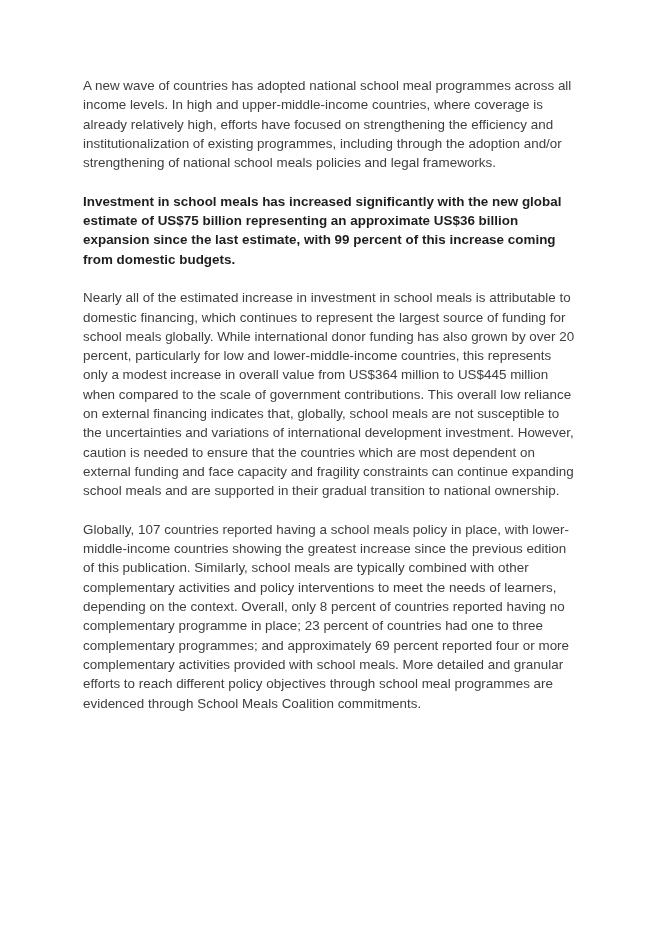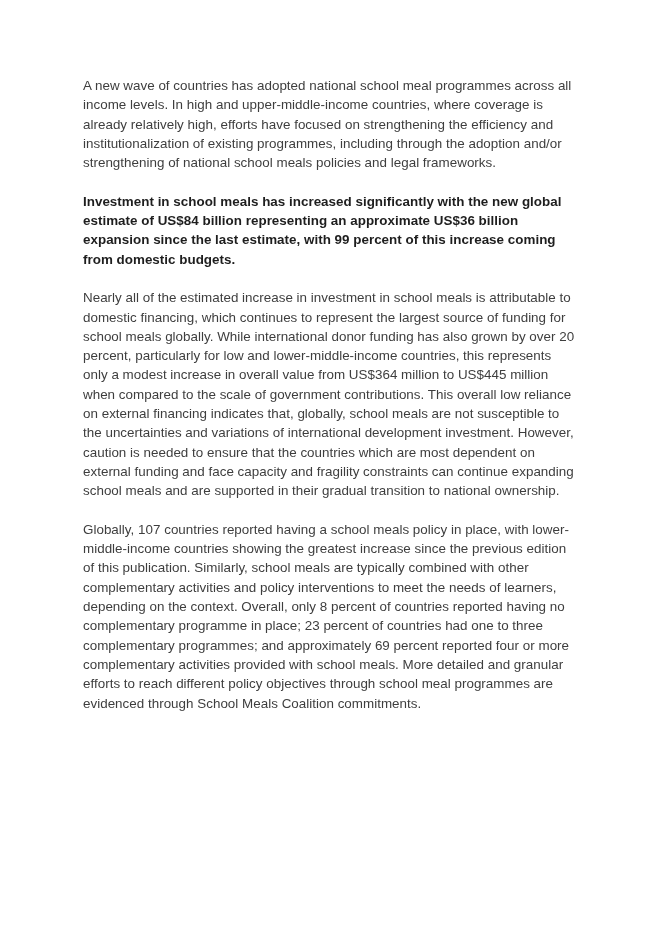--- a/index.html
+++ b/index.html
@@ -70,21 +70,21 @@
   }
 </style>
 </head>
 <body>
 
 <div class="page">
 
   <div class="content">
     <p class="body-para">A new wave of countries has adopted national school meal programmes across all income levels. In high and upper-middle-income countries, where coverage is already relatively high, efforts have focused on strengthening the efficiency and institutionalization of existing programmes, including through the adoption and/or strengthening of national school meals policies and legal frameworks.</p>
 
-    <p class="body-para emphasis">Investment in school meals has increased significantly with the new global estimate of US$84 billion representing an approximate US$36 billion expansion since the last estimate, with 99 percent of this increase coming from domestic budgets.</p>
+    <p class="body-para emphasis">Investment in school meals has increased significantly with the new global estimate of US$75 billion representing an approximate US$36 billion expansion since the last estimate, with 99 percent of this increase coming from domestic budgets.</p>
 
     <p class="body-para">Nearly all of the estimated increase in investment in school meals is attributable to domestic financing, which continues to represent the largest source of funding for school meals globally. While international donor funding has also grown by over 20 percent, particularly for low and lower-middle-income countries, this represents only a modest increase in overall value from US$364 million to US$445 million when compared to the scale of government contributions. This overall low reliance on external financing indicates that, globally, school meals are not susceptible to the uncertainties and variations of international development investment. However, caution is needed to ensure that the countries which are most dependent on external funding and face capacity and fragility constraints can continue expanding school meals and are supported in their gradual transition to national ownership.</p>
 
 
     <p class="body-para">Globally, 107 countries reported having a school meals policy in place, with lower-middle-income countries showing the greatest increase since the previous edition of this publication. Similarly, school meals are typically combined with other complementary activities and policy interventions to meet the needs of learners, depending on the context. Overall, only 8 percent of countries reported having no complementary programme in place; 23 percent of countries had one to three complementary programmes; and approximately 69 percent reported four or more complementary activities provided with school meals. More detailed and granular efforts to reach different policy objectives through school meal programmes are evidenced through School Meals Coalition commitments.</p>
   </div>
 
 
   <div class="corner-box"></div>
 

